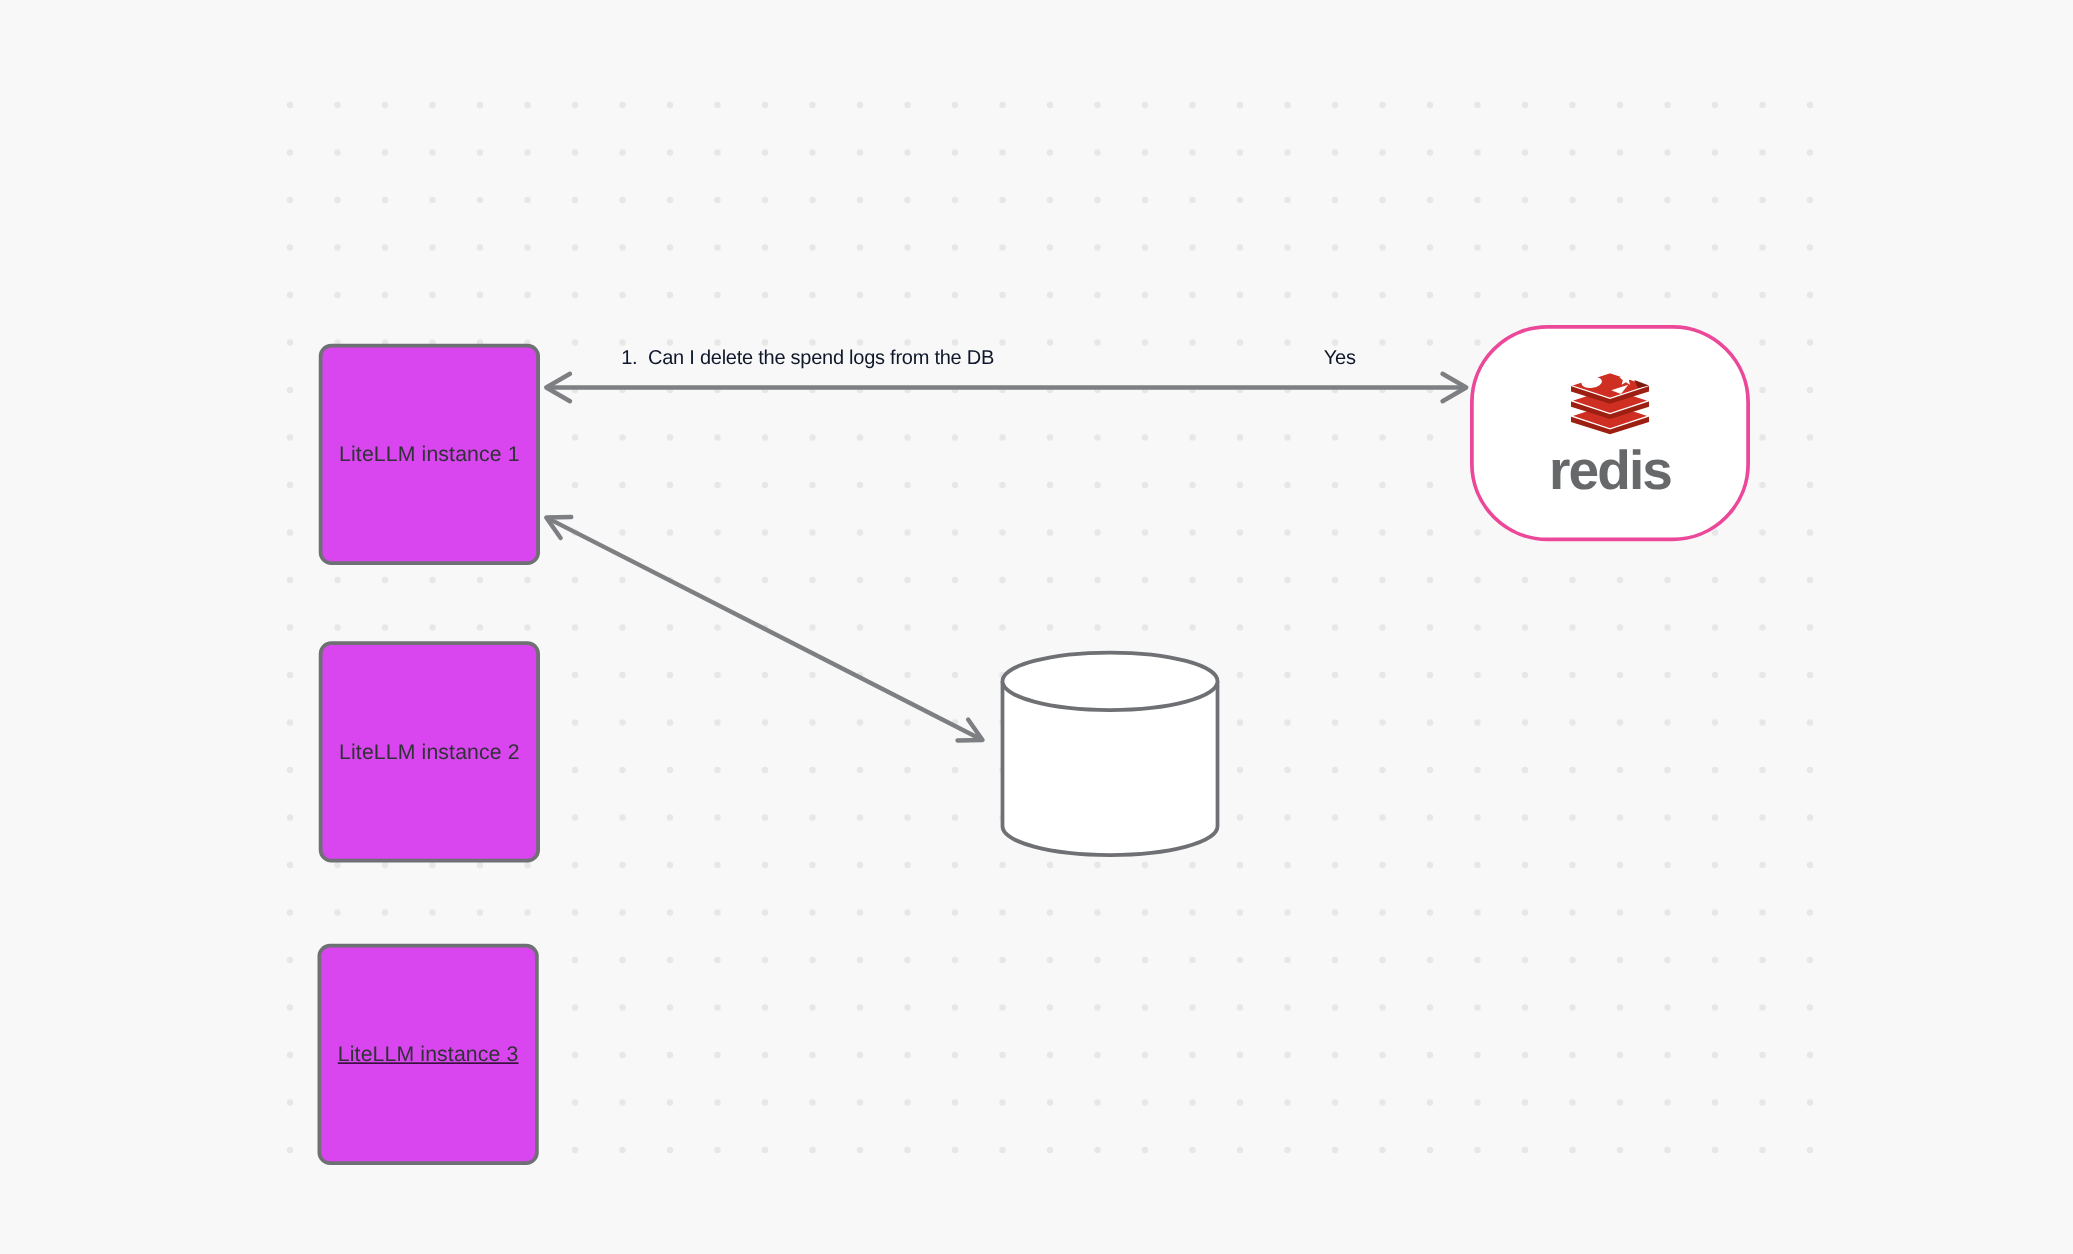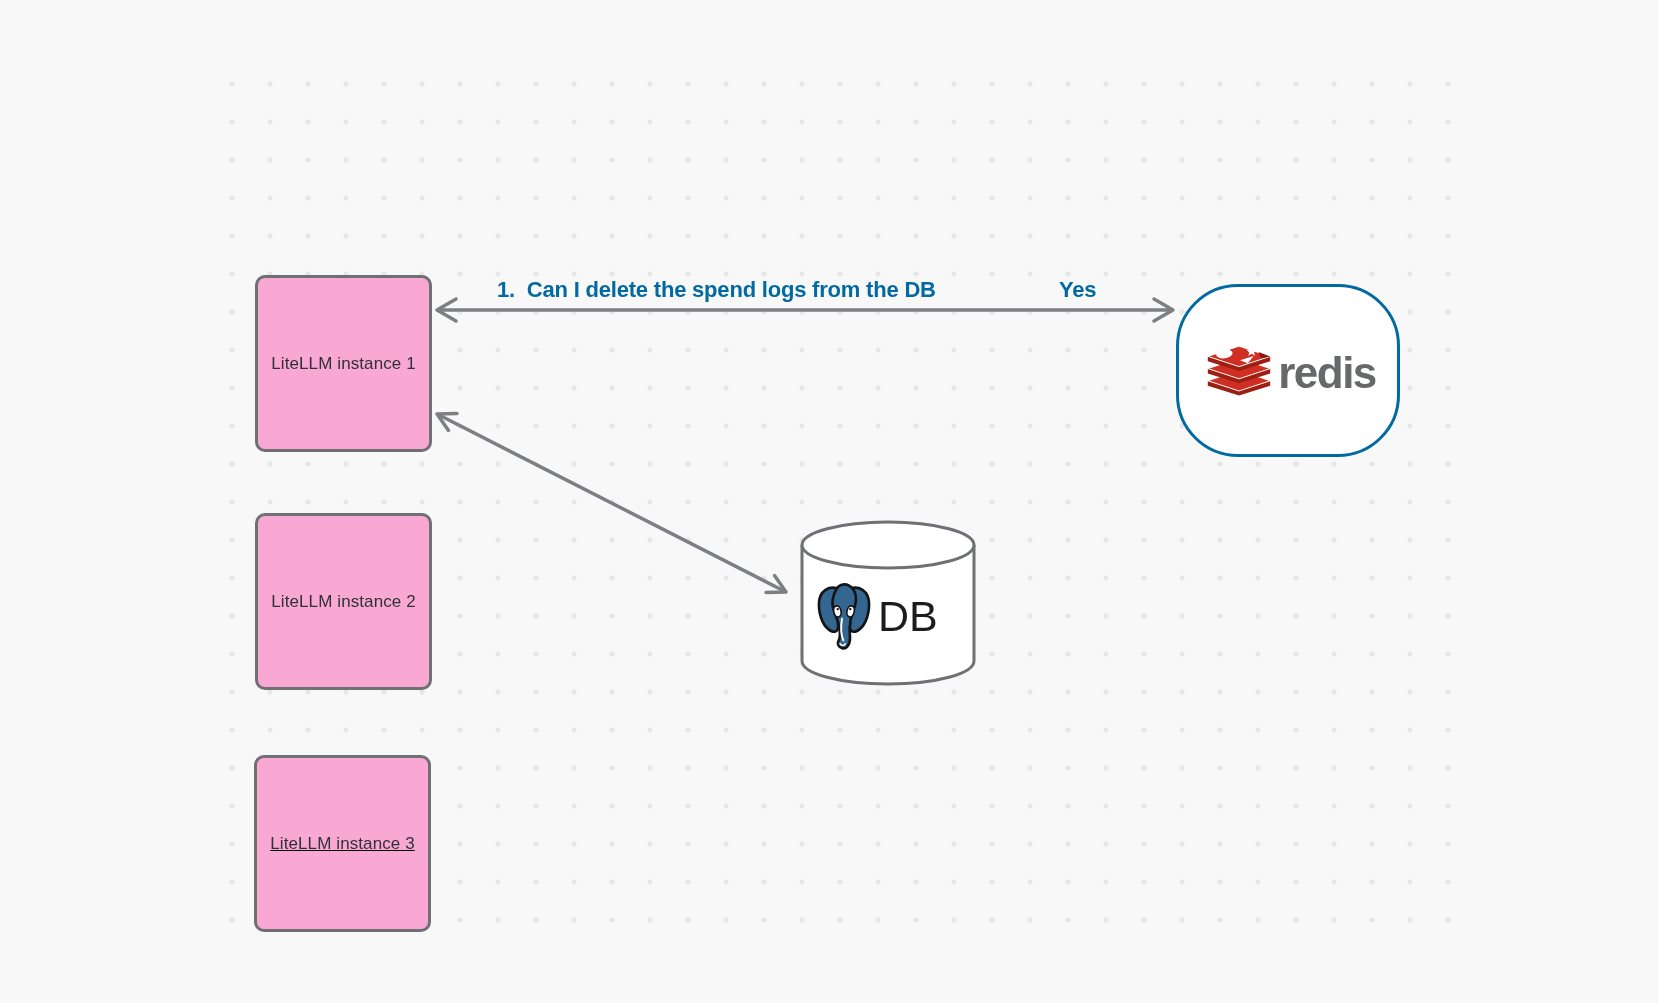--- a/index.html
+++ b/index.html
@@ -16,43 +16,44 @@
     position: absolute;
     left: 199px; top: 64px;
     width: 1262px; height: 887px;
     background-image: radial-gradient(circle, #e7e7e7 2.4px, rgba(0,0,0,0) 2.9px);
     background-size: 38px 38px;
     background-position: 14px 1px;
   }
   .node-box {
     position: absolute;
     width: 177px; height: 177px;
-    background: #f9a8d4;
+    background: #d946ef;
     border: 3px solid #6e7073;
     border-radius: 10px;
     display: flex;
     align-items: center;
     justify-content: center;
   }
   .node-box .node-label {
     font-size: 17px;
     color: #303236;
     letter-spacing: 0.1px;
   }
   #box1 { left: 255px; top: 275px; }
   #box2 { left: 255px; top: 513px; align-items: center; }
   #box3 { left: 254px; top: 755px; text-decoration: underline; }
   .redis-node {
     position: absolute;
-    left: 1176px; top: 284px;
+    left: 1176px; top: 260px;
     width: 224px; height: 173px;
     background: #ffffff;
-    border: 3px solid #0369a1;
+    border: 3px solid #ec4899;
     border-radius: 62px;
     display: flex;
+    flex-direction: column;
     align-items: center;
     justify-content: center;
   }
   .redis-wordmark {
     font-size: 44px;
     font-weight: 700;
     color: #66686a;
     letter-spacing: -1.5px;
     line-height: 1;
     margin-top: 4px;
@@ -77,23 +78,23 @@
     line-height: 1;
     margin-left: 1px;
   }
   .edges-overlay {
     position: absolute;
     left: 0; top: 0;
     width: 1658px; height: 1003px;
   }
   .edge-label {
     position: absolute;
-    font-size: 22px;
-    font-weight: 700;
-    color: #0369a1;
+    font-size: 16px;
+    font-weight: 400;
+    color: #0f172a;
     letter-spacing: -0.2px;
     line-height: 1.2;
     white-space: pre;
   }
   #edge1-label { left: 497px; top: 277px; }
   #edge1-answer { left: 1059px; top: 277px; }
   #edge2-label { left: 575px; top: 451px; }
 </style>
 </head>
 <body>
@@ -143,36 +144,18 @@
       <polygon points="60,9 72,13.5 63,15.5" fill="#7e1a0e"></polygon>
     </svg>
     <div class="redis-wordmark">redis</div>
   </div>
 
   <div class="db-node">
     <svg class="db-cylinder" width="178" height="168" viewBox="0 0 178 168">
       <path d="M3,26 L3,142 A86,23 0 0 0 175,142 L175,26" fill="#ffffff" stroke="#6e7073" stroke-width="3"></path>
       <ellipse cx="89" cy="26" rx="86" ry="23" fill="#ffffff" stroke="#6e7073" stroke-width="3"></ellipse>
     </svg>
-    <div class="db-content">
-      <svg width="66" height="74" viewBox="0 0 100 112">
-
-        <path d="M44,16 C28,8 12,18 12,38 C12,58 20,74 31,79 C38,82 42,77 41,69 C39,52 40,32 44,16 Z" fill="#336791" stroke="#141414" stroke-width="4" stroke-linejoin="round"></path>
-        <path d="M56,16 C72,8 88,18 88,38 C88,58 80,74 69,79 C62,82 58,77 59,69 C61,52 60,32 56,16 Z" fill="#336791" stroke="#141414" stroke-width="4" stroke-linejoin="round"></path>
-
-        <path d="M50,8 C62,8 69,20 68,33 C67,45 62,52 60,62 C58,71 58,78 59,86 C60,97 55,106 48,105 C42,104 39,98 42,93 C45,88 44,82 43,74 C42,64 37,56 34,46 C30,33 36,8 50,8 Z" fill="#336791" stroke="#141414" stroke-width="4" stroke-linejoin="round"></path>
-
-        <ellipse cx="40" cy="49" rx="5.5" ry="8.5" fill="#ffffff" stroke="#141414" stroke-width="2.5" transform="rotate(-12 40 49)"></ellipse>
-        <ellipse cx="60" cy="49" rx="5.5" ry="8.5" fill="#ffffff" stroke="#141414" stroke-width="2.5" transform="rotate(12 60 49)"></ellipse>
-        <circle cx="40.5" cy="45.5" r="1.8" fill="#141414"></circle>
-        <circle cx="59.5" cy="45.5" r="1.8" fill="#141414"></circle>
-
-        <path d="M47,60 C45,72 45,84 49,93" fill="none" stroke="#ffffff" stroke-width="3" stroke-linecap="round"></path>
-        <path d="M44,98 C46,101.5 50.5,101.5 52,98" fill="none" stroke="#ffffff" stroke-width="2.5" stroke-linecap="round"></path>
-      </svg>
-      <span class="db-label">DB</span>
-    </div>
   </div>
 
   <div class="edge-label" id="edge1-label">1.  Can I delete the spend logs from the DB</div>
   <div class="edge-label" id="edge1-answer">Yes</div>
 
 </div>
 
 </body></html>

